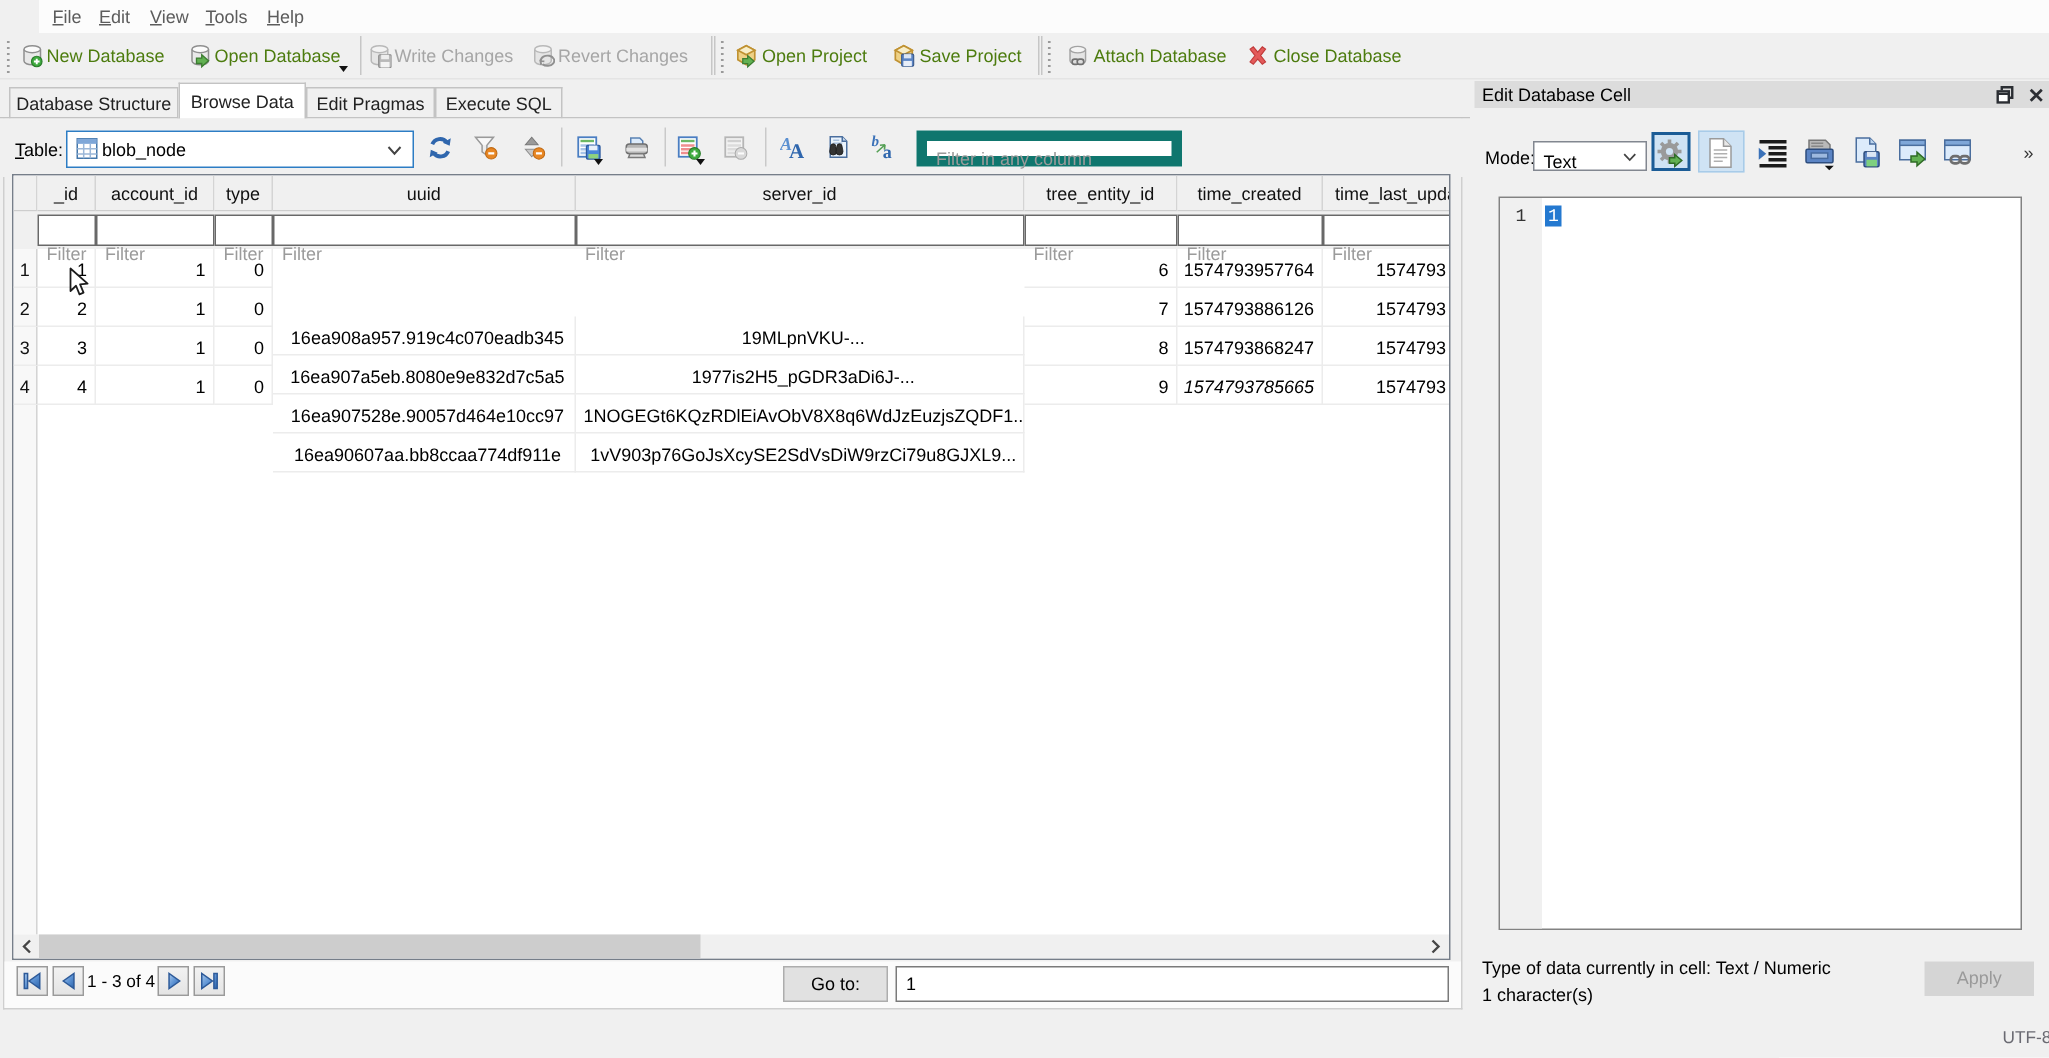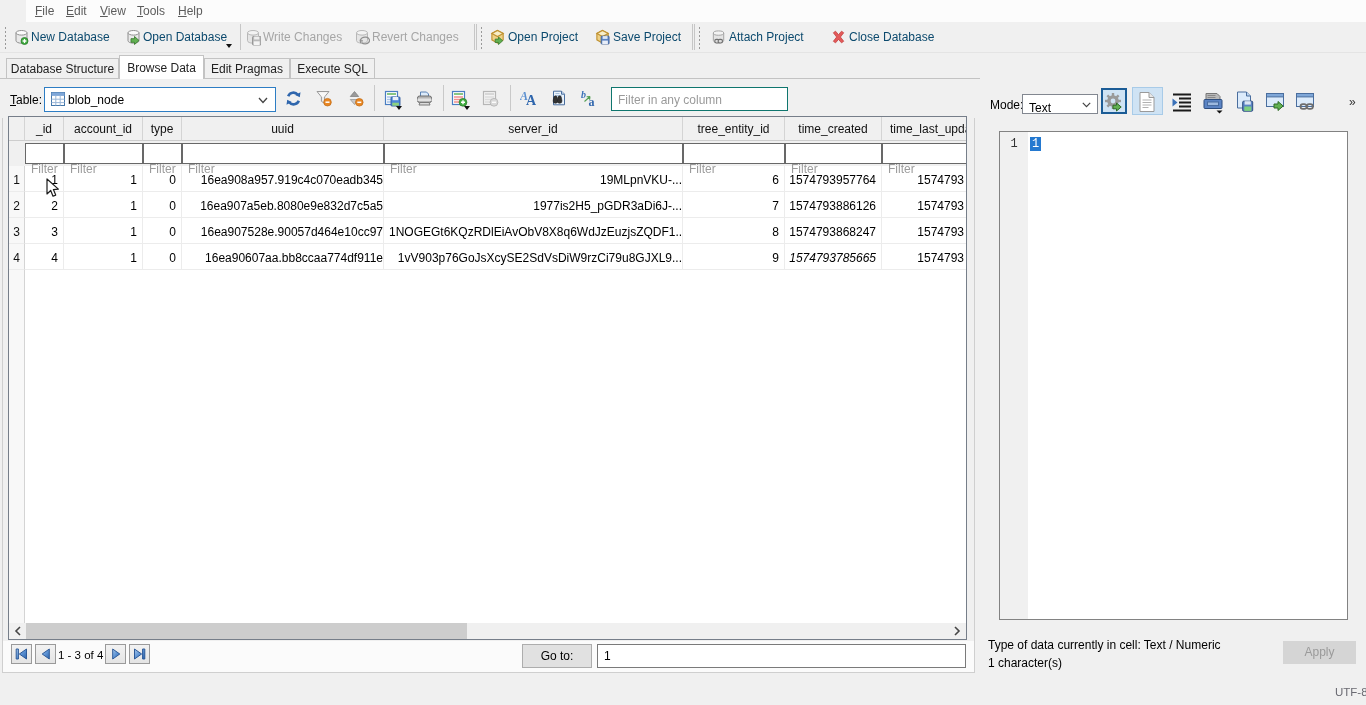--- a/index.html
+++ b/index.html
@@ -9,40 +9,40 @@
 svg.ic { display:block; }
 
 #menubar { position:absolute; left:0; top:0; width:1366px; height:22px; background:#fcfcfc;margin-left:26px; }
 #menubar .mi { position:absolute; top:4px; color:#5c5c5c; }
 #menubar .mi u { text-decoration:underline; }
 
 #toolbar { position:absolute; left:0; top:22px; width:1366px; height:31px; background:#f0f0f0; border-bottom:1px solid #e4e4e4; }
 .handle { position:absolute; top:4px; width:3px; height:24px;
   background-image:radial-gradient(circle, #9a9a9a 30%, transparent 35%);
   background-size:3px 4px; background-repeat:repeat-y; }
-.tbtn { position:absolute; top:0; height:30px; display:flex; align-items:center; gap:1px; color:#0c4a6e; font-size:12px; }
+.tbtn { position:absolute; top:0; height:30px; display:flex; align-items:center; gap:1px; color:#4d7c0f; font-size:12px; }
 .tbtn.dis { color:#a6a6a6; }
 .tbtn svg { margin-right:1px; }
 .vsep { position:absolute; top:2px; width:1px; height:26px; background:#c6c6c6; }
 
 #tabbar { position:absolute; left:0; top:55px; width:980px; height:24px; }
 .tab { position:absolute; top:3px; height:21px; background:#f0f0f0; border:1px solid #c3c3c3; border-bottom:none; text-align:center; padding-top:3px; font-size:12px; color:#222; }
 .tab.active { top:0; height:24px; background:#ffffff; padding-top:5px; z-index:3; }
 #tabline { position:absolute; left:0; top:78px; width:980px; height:1px; background:#c3c3c3; }
 
 #tablebar { position:absolute; left:0; top:79px; width:980px; height:39px; background:#f0f0f0; }
 #tablebar .tico { position:absolute; top:11px; }
 
 #grid { position:absolute; left:8px; top:116px; width:959px; height:524px; border:1px solid #767e89; background:#fff; overflow:hidden; }
 .hcell { position:absolute; top:0; height:24px; background:#f0f0f0; border-right:1px solid #d4d4d4; border-bottom:1px solid #cdcdcd; text-align:center; padding-top:5px; font-size:12px; color:#111; overflow:hidden; white-space:nowrap; }
 .fcell { position:absolute; top:26px; height:21px; background:#fff; border:1px solid #686868; padding:18px 0 0 5px; color:#9b9b9b; font-size:12px; }
 .gut { position:absolute; background:#f8f8f8; border-right:1px solid #d4d4d4; text-align:center; font-size:12px; color:#111; }
 .cell { position:absolute; height:26px; border-right:1px solid #ececec; border-bottom:1px solid #ececec; font-size:12px; padding-top:7px; white-space:nowrap; overflow:hidden; }
 .num { text-align:right; padding-right:5px; }
-.txt { text-align:right; padding-left:5px; }
+.txt { text-align:center; padding-left:5px;margin-top:45px; }
 
 #hscroll { position:absolute; left:0px; bottom:0px; width:957px; height:16px; background:#f0f0f0; }
 #hthumb { position:absolute; left:17px; top:0; width:441px; height:16px; background:#cdcdcd; }
 
 .navbtn { position:absolute; width:21px; height:20px; background:linear-gradient(#f2f2f2,#e4e4e4); border:1px solid #9a9a9a; display:flex; align-items:center; justify-content:center; }
 #goto-btn { position:absolute; left:522px; top:644px; width:70px; height:24px; background:#e1e1e1; border:1px solid #adadad; text-align:center; padding-top:4px; font-size:12px; }
 #goto-input { position:absolute; left:597px; top:644px; width:369px; height:24px; background:#fff; border:1px solid #7a7a7a; font-size:12px; padding:4px 0 0 6px; }
 
 #dock { position:absolute; left:980px; top:54px; width:386px; height:620px; background:#f0f0f0; }
 #docktitle { position:absolute; left:3px; top:0; width:383px; height:18px; background:#dcdcdc; font-size:12px; padding:2px 0 0 5px; color:#000; }
@@ -159,21 +159,21 @@
     <svg class="ic" width="16" height="17" viewBox="0 0 17 17">
         <g opacity="0.9">
           <path d="M2.5 3.8 v7.9 c0 1.4 2.5 2.5 5.5 2.5 s5.5-1.1 5.5-2.5 V3.8" fill="#e3e3e3" stroke="#999"></path>
           <ellipse cx="8" cy="3.8" rx="5.5" ry="2.3" fill="#f4f4f4" stroke="#999"></ellipse>
         </g>
         <g transform="translate(8.2,12.5)">
           <rect x="-4.2" y="-2" width="4.6" height="3.8" rx="1.7" fill="#ddd" stroke="#707070" stroke-width="1.2"></rect>
           <rect x="-0.6" y="-2" width="4.6" height="3.8" rx="1.7" fill="#ddd" stroke="#707070" stroke-width="1.2"></rect>
         </g>
       </svg>
-    <span>Attach Project</span>
+    <span>Attach Database</span>
     </div>
   <div class="tbtn" style="left:831px">
     <svg class="ic" width="16" height="17" viewBox="0 0 17 17">
         <use href="#redx"></use>
       </svg>
     <span>Close Database</span>
     </div>
 </div>
 
 <div id="tabbar">
@@ -256,21 +256,21 @@
         <path d="M6.5 3.5 h4 M6.5 5.5 h6" stroke="#a8c0dc"></path>
         <g fill="#333" stroke="#161616" stroke-width="0.5">
           <path d="M3.2 5.4 a1.75 1.75 0 0 1 3.5 0 l0.6 3.4 a2.2 2.2 0 1 1 -4.7 0 z" transform="translate(1.5,2.2)"></path>
           <path d="M3.2 5.4 a1.75 1.75 0 0 1 3.5 0 l0.6 3.4 a2.2 2.2 0 1 1 -4.7 0 z" transform="translate(5.7,2.2)"></path>
         </g>
       </svg><svg class="tico" style="left:581px" width="17" height="17" viewBox="0 0 17 17">
         <text x="0" y="7.5" font-family="Liberation Serif" font-weight="bold" font-style="italic" font-size="10" fill="#3a71b8">b</text>
         <text x="7.5" y="15.5" font-family="Liberation Serif" font-weight="bold" font-size="12" fill="#2f66ad">a</text>
         <path d="M3.5 11.5 l5.5 -5 M9 6.5 l-3.4 0.3 M9 6.5 l-0.4 3.2" stroke="#55a055" stroke-width="1.1" fill="none"></path>
       </svg><div class="abs" style="left:396px;top:27px;width:0;height:0;border-left:3.5px solid transparent;border-right:3.5px solid transparent;border-top:4px solid #111;"></div><div class="abs" style="left:464px;top:27px;width:0;height:0;border-left:3.5px solid transparent;border-right:3.5px solid transparent;border-top:4px solid #111;"></div></span>
-  <div class="abs" style="left:611px; top:8px; width:177px; height:24px; background:#fff; border:1px solid #0f766e; color:#9a9a9a; padding:5px 0 0 6px;">Filter in any column</div>
+  <div class="abs" style="left:611px; top:8px; width:177px; height:24px; background:#fff; border:7px solid #0f766e; color:#9a9a9a; padding:5px 0 0 6px;">Filter in any column</div>
 </div>
 
 <div id="grid">
   <div class="hcell" style="left:0; width:16px"></div>
   <div class="hcell" style="left:16px; width:39px">_id</div>
   <div class="hcell" style="left:55px; width:79px">account_id</div>
   <div class="hcell" style="left:134px; width:39px">type</div>
   <div class="hcell" style="left:375px; width:299px">server_id</div>
   <div class="hcell" style="left:173px; width:202px">uuid</div>
   <div class="hcell" style="left:674px; width:102px">tree_entity_id</div>
@@ -362,20 +362,30 @@
   </div>
 <div class="navbtn" style="left:129px; top:644px">
     <svg width="13" height="12" viewBox="0 0 13 12">
       <path d="M9.6 1 h2.2 v10 h-2.2 z M1.5 1 v10 L8.6 6 Z" fill="url(#bluegrad)" stroke="#2d5a99" stroke-width="1"></path>
     </svg>
   </div>
 <div id="goto-btn">Go to:</div>
 <div id="goto-input">1</div>
 
 <div id="dock">
+  <div id="docktitle">Edit Database Cell
+    <svg class="abs" style="left:347px; top:3px" width="13" height="13" viewBox="0 0 13 13">
+        <path d="M4.5 3.2 V1.2 h7 v7 h-2" fill="none" stroke="#2b2e33" stroke-width="1.6"></path>
+        <rect x="1.8" y="3.9" width="7.4" height="7.4" fill="#fff" stroke="#2b2e33" stroke-width="1.6"></rect>
+        <path d="M1.8 5.6 h7.4" stroke="#2b2e33" stroke-width="1.6"></path>
+      </svg>
+    <svg class="abs" style="left:369px; top:4px" width="11" height="11" viewBox="0 0 11 11">
+        <path d="M1.8 1.8 L9.2 9.2 M9.2 1.8 L1.8 9.2" stroke="#2b2e33" stroke-width="1.8"></path>
+      </svg>
+  </div>
   <span class="abs" style="left:10px; top:44px">Mode:</span>
   <div class="combo">Text
     <svg class="abs" style="right:6px; top:7px" width="9" height="6" viewBox="0 0 9 6">
         <path d="M0.8 0.8 L4.5 4.7 L8.2 0.8" fill="none" stroke="#444" stroke-width="1.2"></path>
       </svg>
   </div>
   <span id="dockico-slot"><div class="abs" style="left:121px;top:34px;width:26px;height:26px;background:#cfe3f4;border:2px solid #1b5c96;"></div><div class="abs" style="left:152px;top:33px;width:31px;height:28px;background:#cfe3f4;border:1px solid #a8cbe8;"></div><svg class="dockico" style="left:122px;top:36px" width="24" height="24" viewBox="0 0 24 24">
         <g transform="translate(11,11)">
           <circle r="5.8" fill="#9a9a9a"></circle>
           <g stroke="#9a9a9a" stroke-width="2.4">

